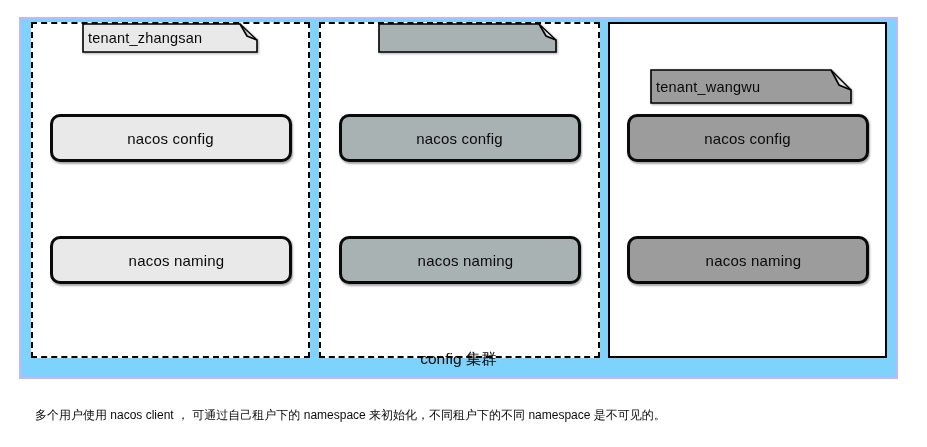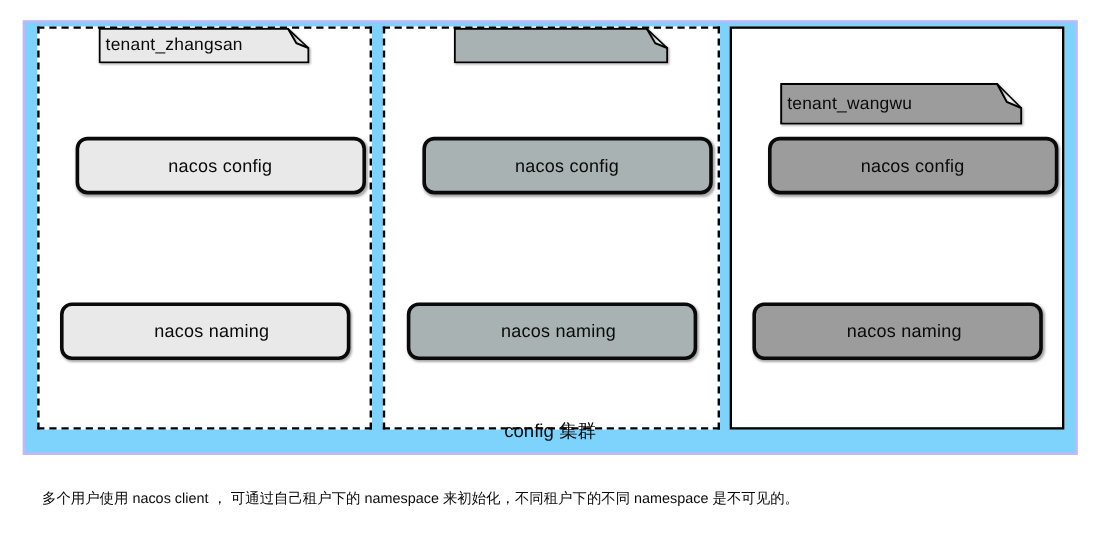--- a/index.html
+++ b/index.html
@@ -68,22 +68,22 @@
     box-sizing: border-box;
     border: 3px solid #0a0a0a;
     border-radius: 10px;
     display: flex;
     align-items: center;
     justify-content: center;
     font-size: 15px;
     letter-spacing: 0.2px;
     box-shadow: 1px 1.5px 2px rgba(0,0,0,0.35);
   }
-  .service.config { top: 90px; margin-left: 13px; }
-  .service.naming { top: 228px; padding-left: 12px; }
+  .service.config { top: 90px; }
+  .service.naming { top: 212px; padding-left: 12px; }
 
   .cluster-label {
     position: absolute;
     left: 0;
     right: 0;
     bottom: 7px;
     text-align: center;
     font-size: 15.5px;
   }
   .caption {

